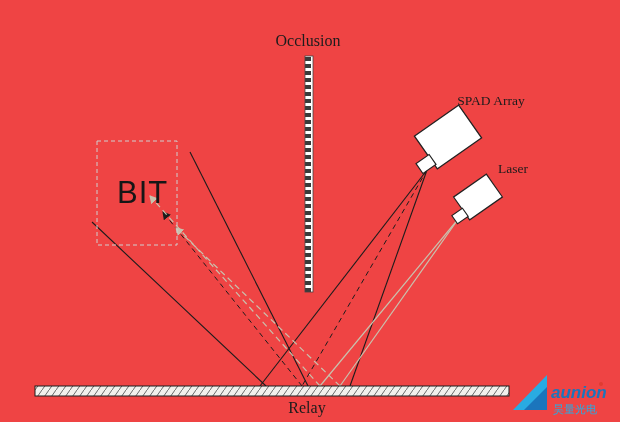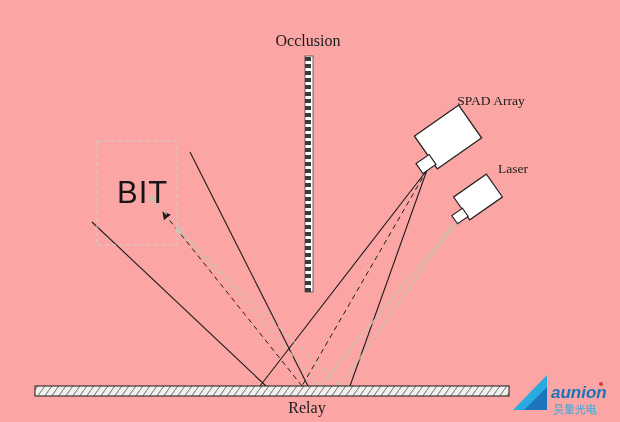--- a/index.html
+++ b/index.html
@@ -8,21 +8,21 @@
     background: #ffffff;
     width: 620px;
     height: 422px;
     overflow: hidden;
     font-family: "Liberation Serif", serif;
   }
   .canvas {
     position: relative;
     width: 620px;
     height: 422px;
-    background: #fca5a5;
+    background: #ef4444;
   }
   svg { display: block; }
   text { user-select: none; }
   .label-serif {
     font-family: "Liberation Serif", serif;
     fill: #1c1c1c;
   }
   .label-bit {
     font-family: "Liberation Sans", sans-serif;
     fill: #161616;

